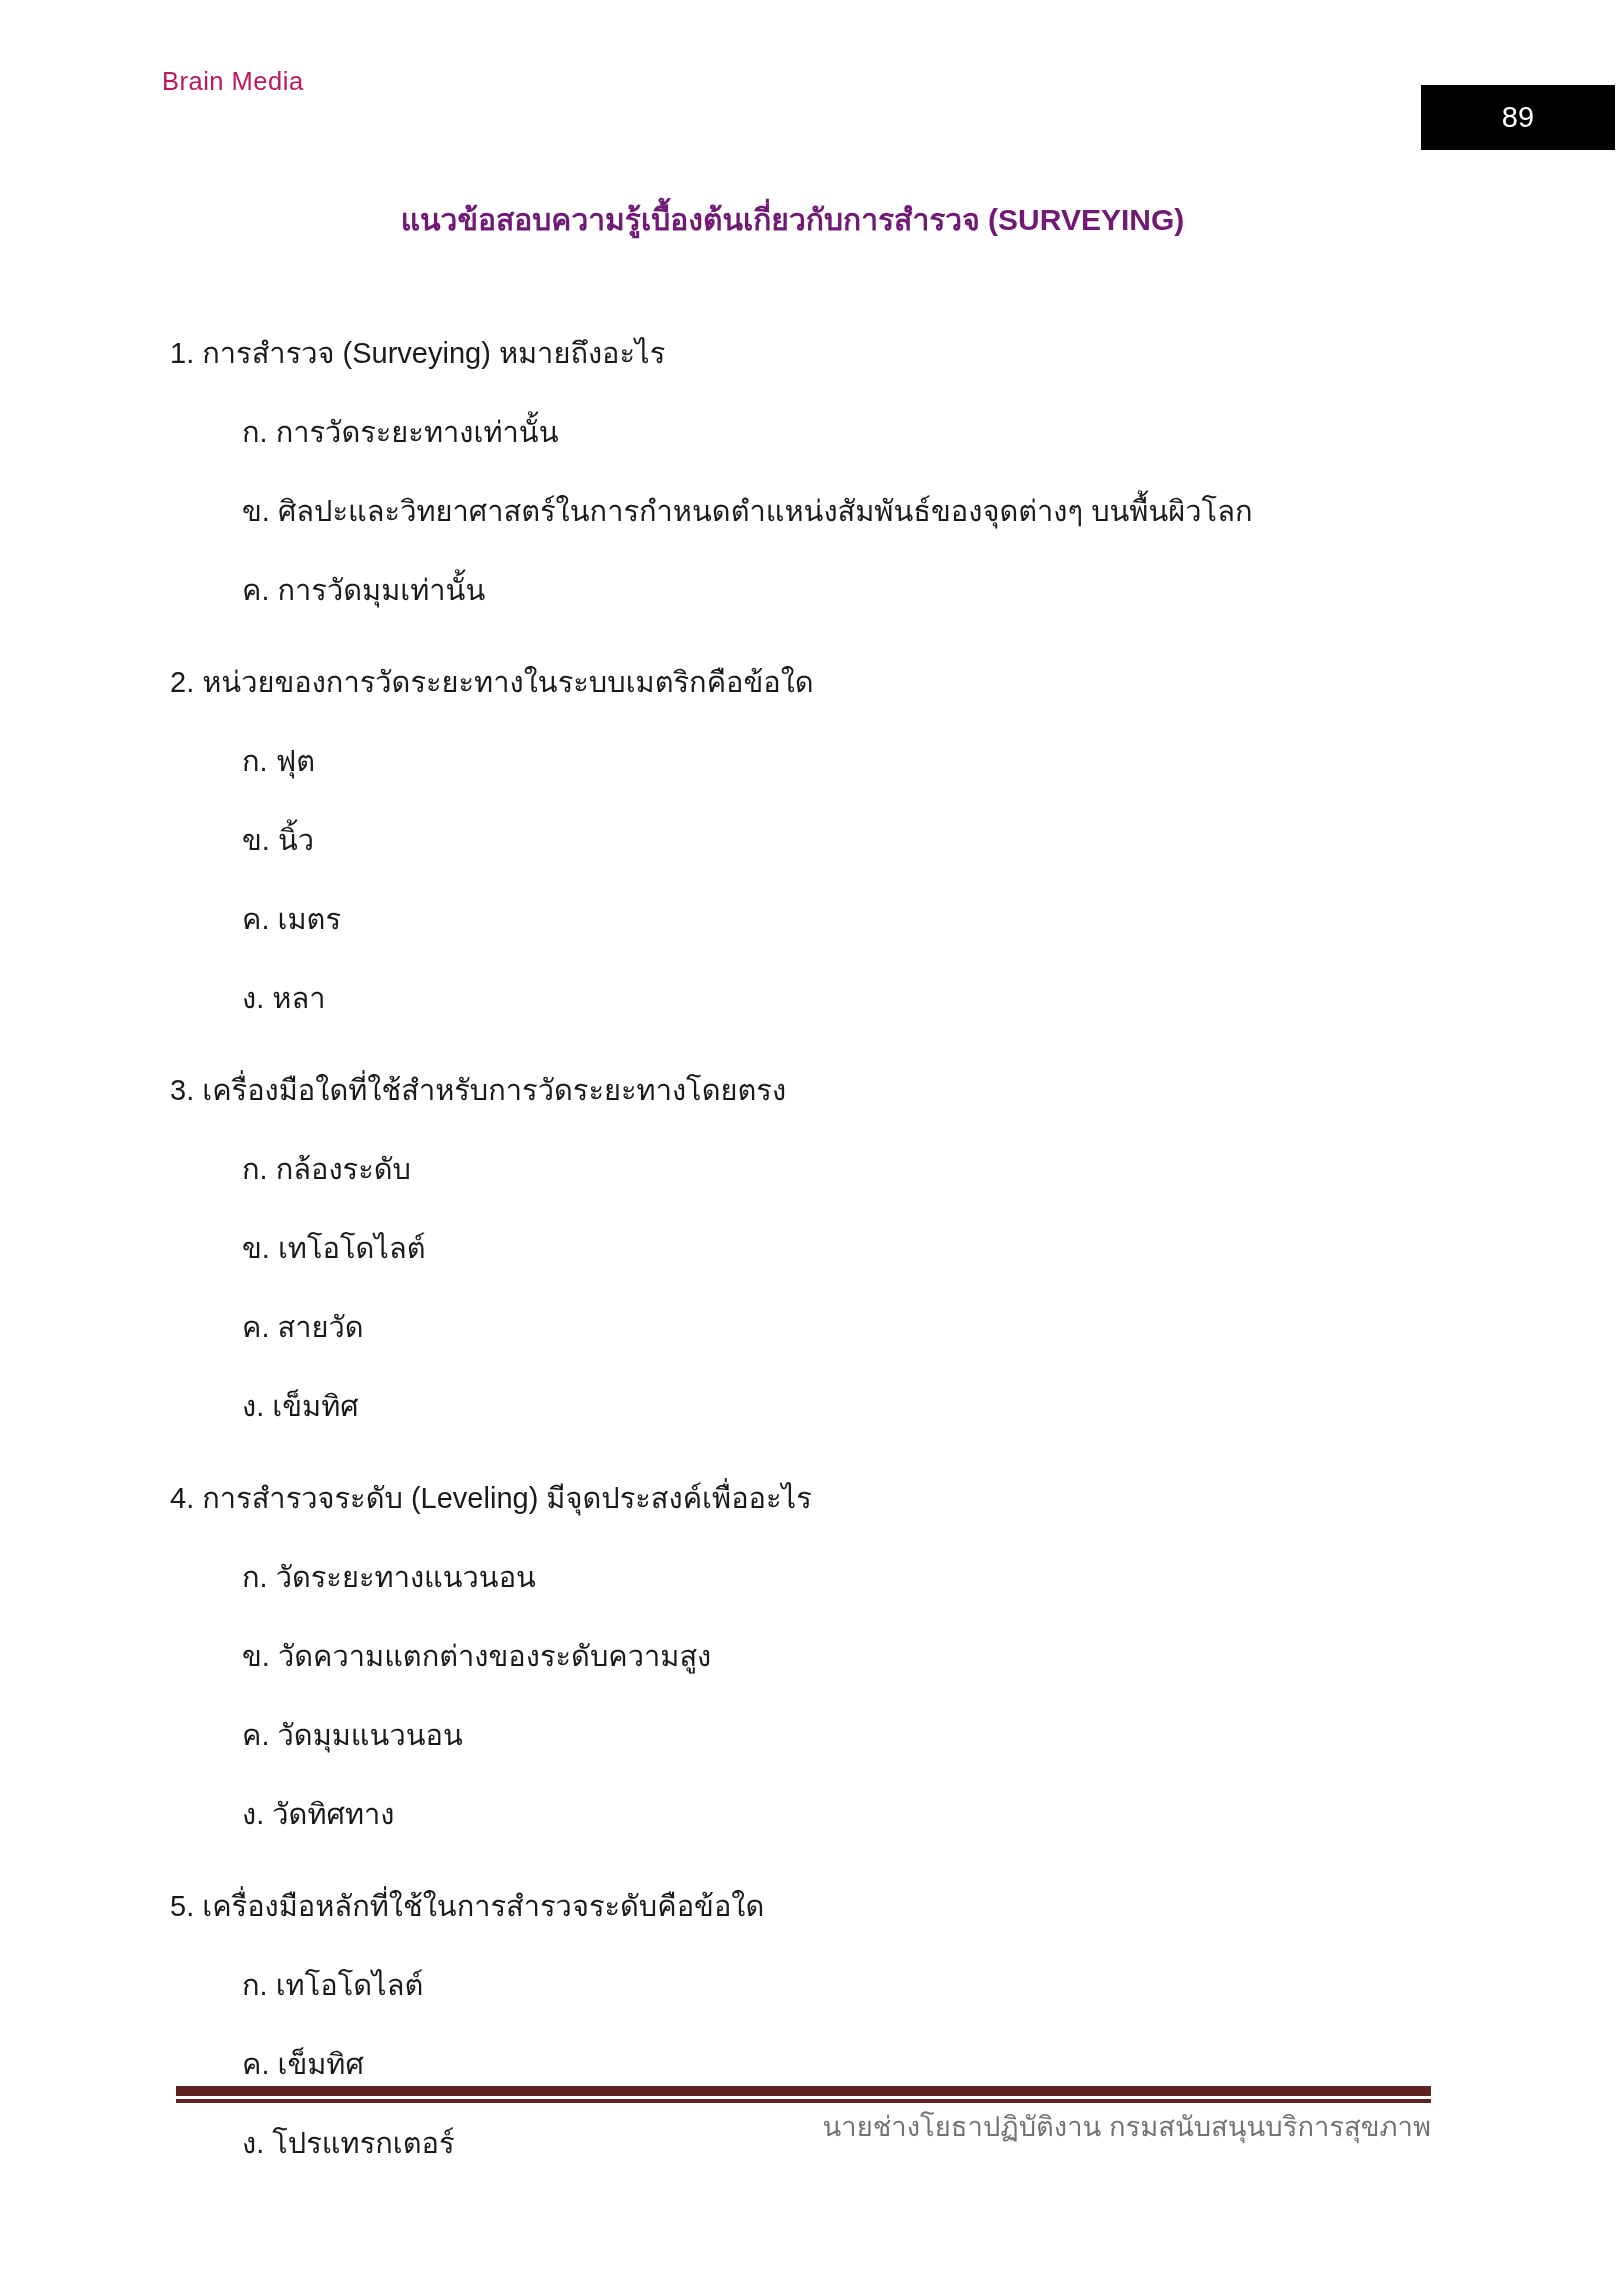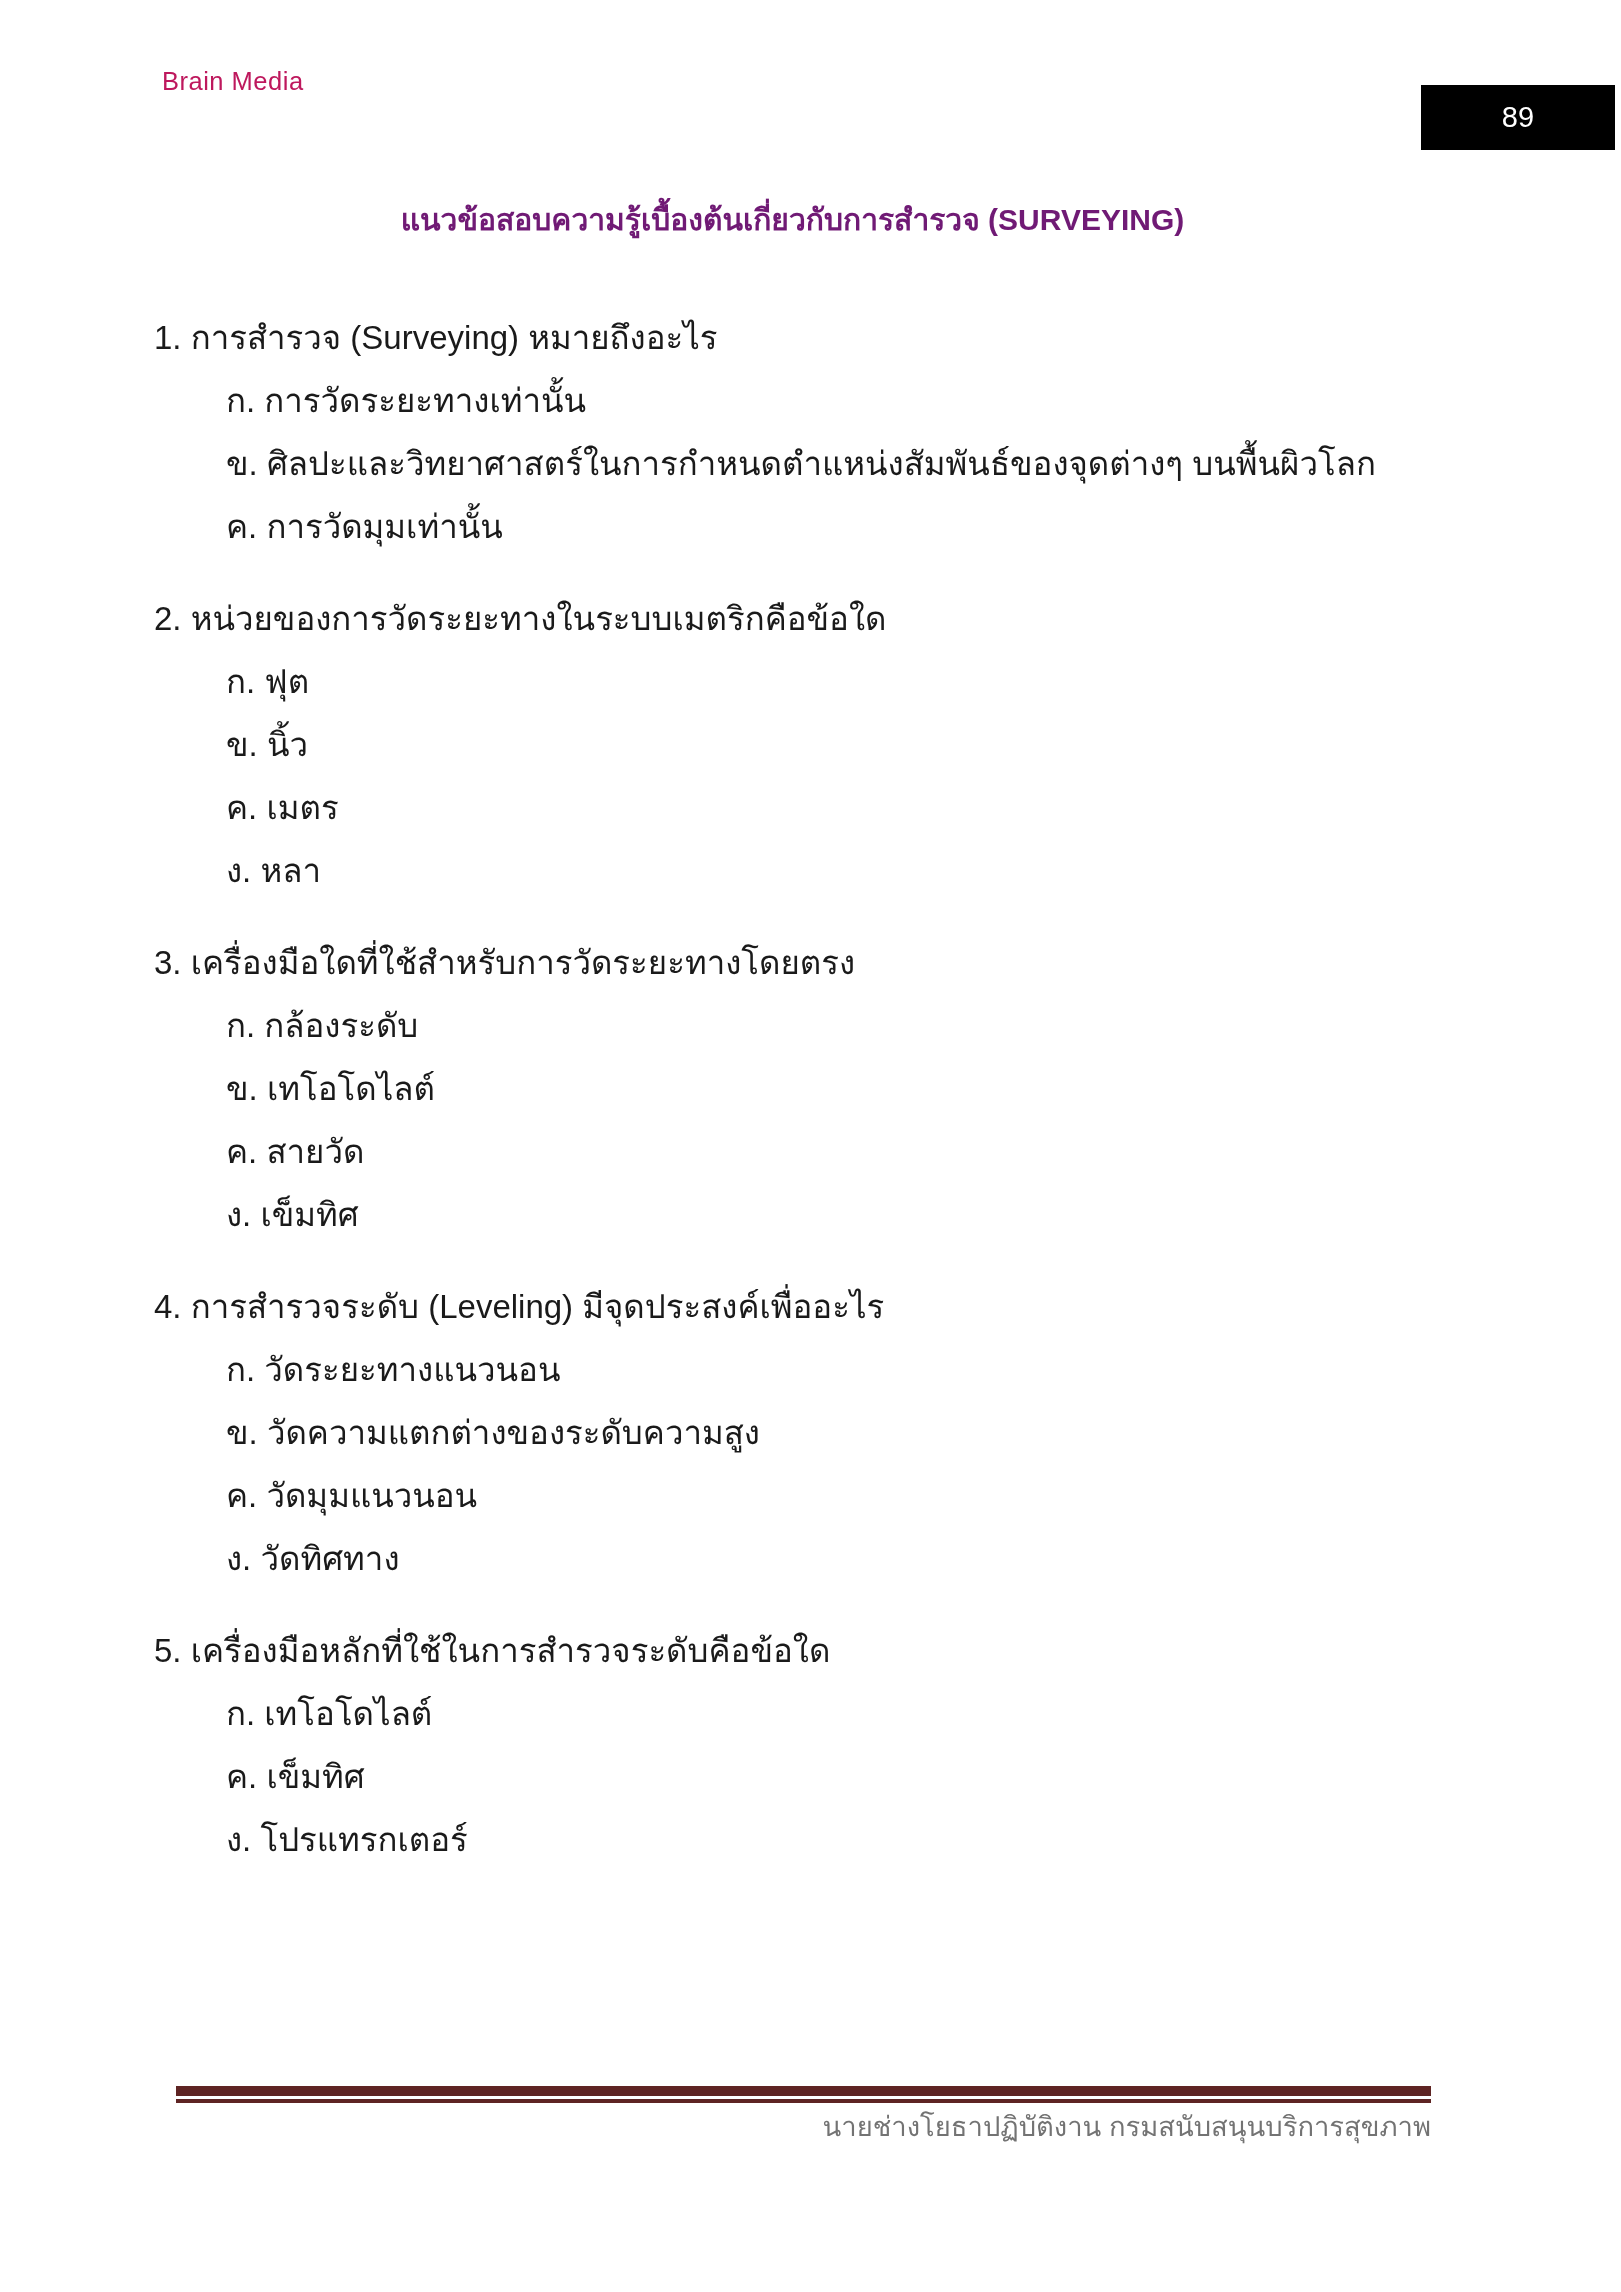--- a/index.html
+++ b/index.html
@@ -49,22 +49,22 @@
     font-weight: bold;
     color: #701a75;
   }
   .content {
     position: absolute;
     left: 154px;
     top: 306px;
     width: 1318px;
   }
   .content p {
-    margin: 0;
-    font-size: 33px;
+    margin: 16px;
+    font-size: 29px;
     line-height: 63px;
     white-space: nowrap;
   }
   .q + .q {
     margin-top: 29px;
   }
   .opt {
     padding-left: 72px;
   }
   .footer-rule-thick {

